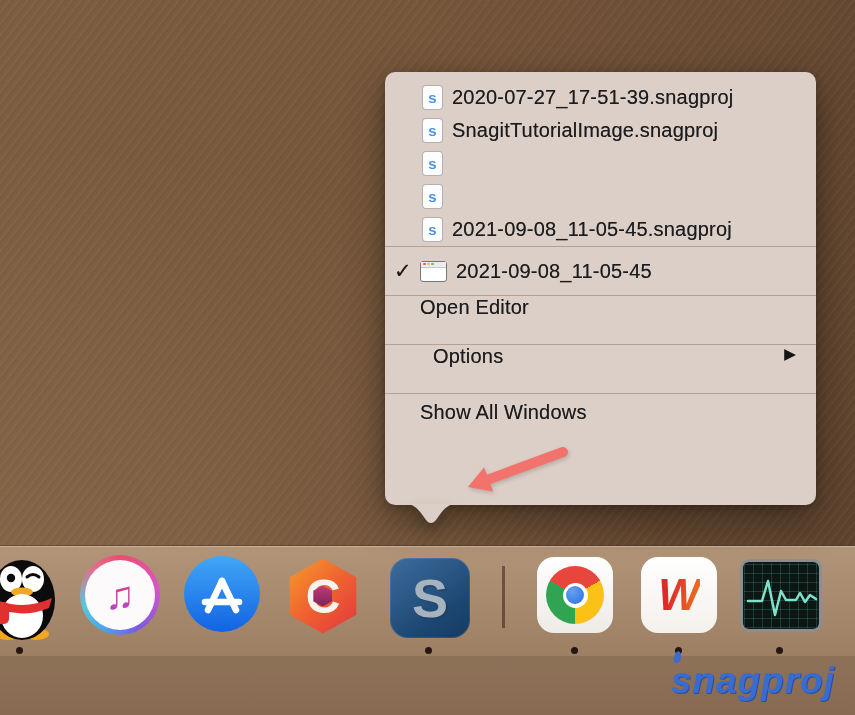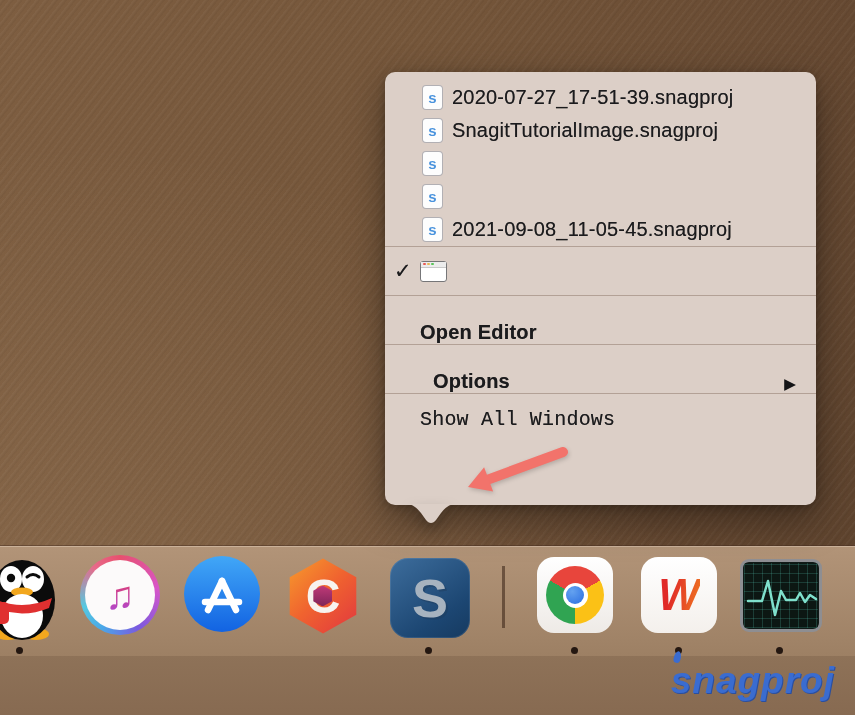--- a/index.html
+++ b/index.html
@@ -48,26 +48,26 @@
   }
   .divider { height:1px; background:rgba(118,93,78,0.40); flex:0 0 auto; }
 
   .window-row { height:48px; display:flex; align-items:center; padding-left:9px; }
   .check { width:24px; font-size:21px; font-weight:bold; text-align:left; }
   .win-icon { width:27px; height:21px; margin:0 9px 0 2px; background:#fff; border:1.5px solid #767678; border-radius:3px; position:relative; flex:0 0 auto; }
   .win-titlebar { position:absolute; left:0; right:0; top:0; height:6px; background:#ececec; border-bottom:1px solid #c9c9c9; display:flex; align-items:center; gap:1.5px; padding-left:2px; }
   .tl-dot { width:2.5px; height:2.5px; border-radius:50%; }
   .tl-red{background:#e85b55;} .tl-yel{background:#e8b855;} .tl-grn{background:#58c458;}
 
-  .row { height:48px; display:flex; align-items:flex-end; padding:0 20px 0 35px;font-weight:bold; }
+  .row { height:48px; display:flex; align-items:flex-start; padding:0 20px 0 35px; }
   .row-options { justify-content:space-between;padding-left:48px; }
   .submenu-arrow { font-size:15px; color:#141416; }
 
   .group { padding:7px 0 11px; }
-  .g-item { height:30px; display:flex; align-items:flex-end; padding-left:35px;font-family:Liberation Mono, monospace; }
+  .g-item { height:30px; display:flex; align-items:flex-start; padding-left:35px; }
 
   
   .red-arrow { position:absolute; left:425px; top:423px; filter:drop-shadow(1px 2px 2px rgba(0,0,0,0.18)); }
 
   
   .dock-icon { position:absolute; }
   .run-dot { position:absolute; width:7px; height:7px; border-radius:50%; background:#241711; top:647px; }
 
   .icon-itunes { left:80px; top:555px; width:80px; height:80px; border-radius:50%;
     background:conic-gradient(from 0deg,#e8506e,#d855c8 22%,#7a5ae0 42%,#4aa8e8 58%,#56c8e0 70%,#e86a8a 88%,#e8506e);
@@ -168,20 +168,21 @@
 
     <div class="window-row">
       <span class="check">✓</span>
       <span class="win-icon">
         <span class="win-titlebar">
           <span class="tl-dot tl-red"></span>
           <span class="tl-dot tl-yel"></span>
           <span class="tl-dot tl-grn"></span>
         </span>
       </span>
+      <span>2021-09-08_11-05-45</span>
     </div>
 
     <div class="divider"></div>
 
     <div class="row">
       <span>Open Editor</span>
     </div>
 
     <div class="divider"></div>
 

